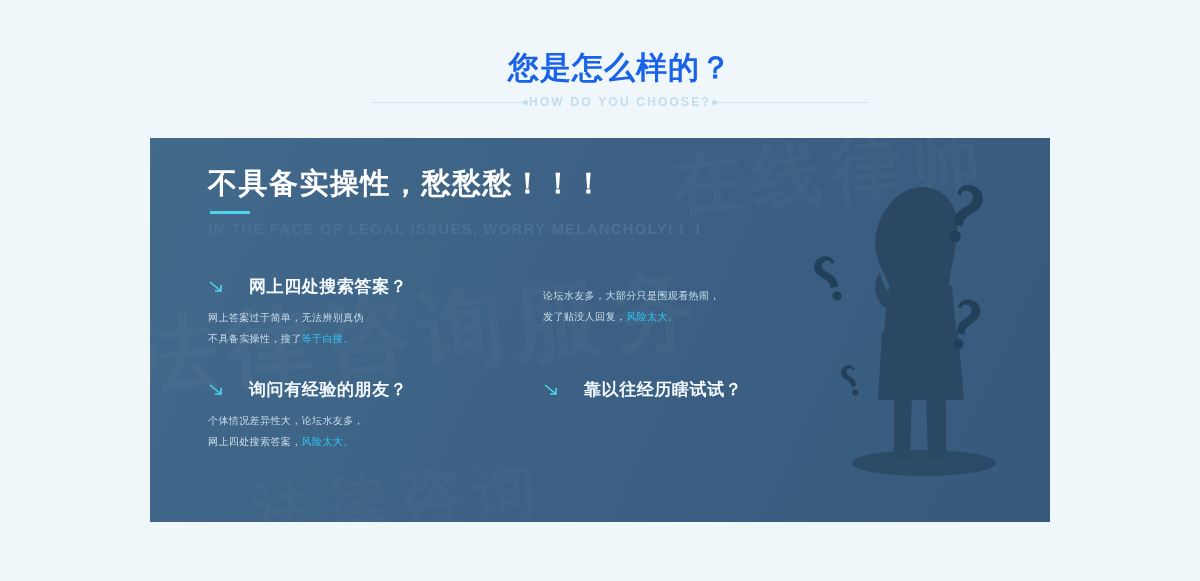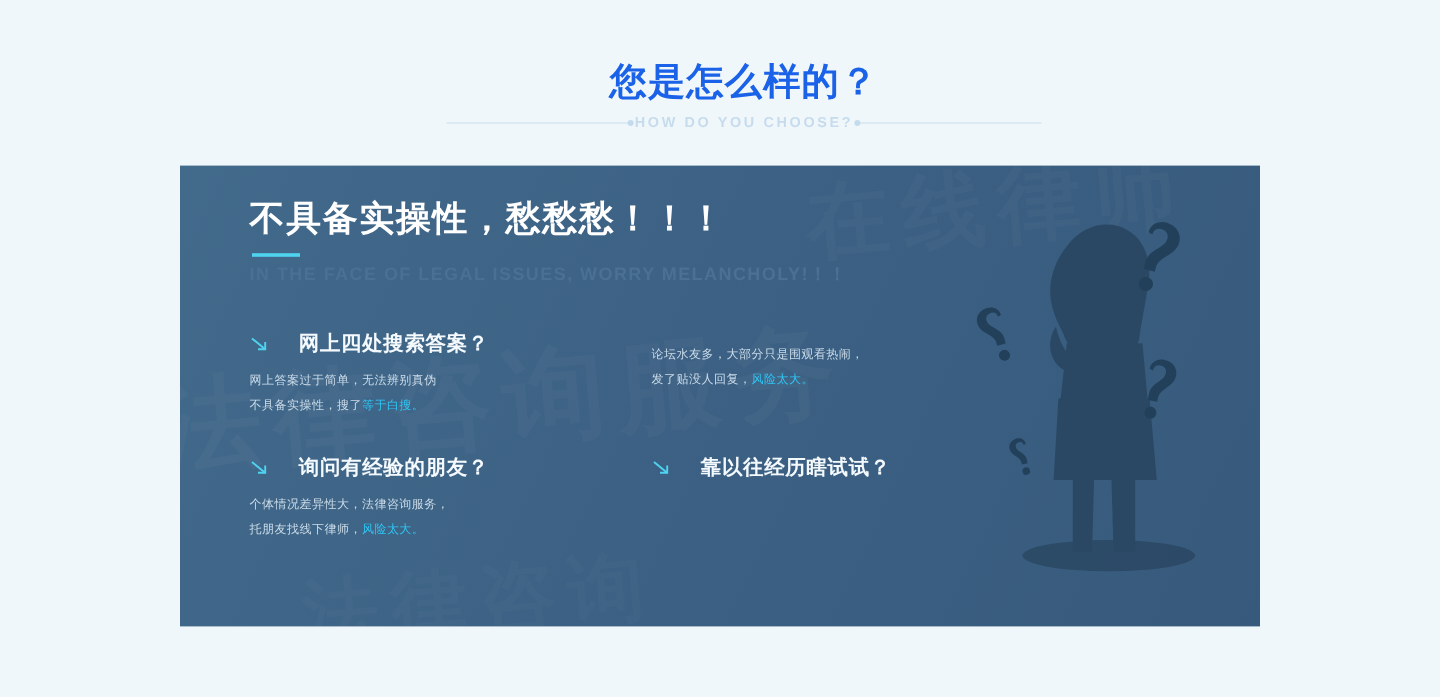--- a/index.html
+++ b/index.html
@@ -340,23 +340,23 @@
 
       <div class="block b2">
         <div class="block-title-row">
           <svg class="arrow-icon" viewBox="0 0 18 16" xmlns="http://www.w3.org/2000/svg">
             <path d="M2 3 L13 12" stroke="#4fd4ef" stroke-width="1.6" fill="none"></path>
             <path d="M13 6 L13 12 L7 12" stroke="#4fd4ef" stroke-width="1.6" fill="none"></path>
           </svg>
           <span class="block-title">询问有经验的朋友？</span>
         </div>
         <div class="block-body">
-          <span class="line">个体情况差异性大，法律咨询服务，</span>
+          <span class="line">个体情况差异性大，论坛水友多，</span>
           <span class="line">
-            <span>托朋友找线下律师，</span><span class="hl">风险太大</span><span class="hl">。</span>
+            <span>网上四处搜索答案，</span><span class="hl">风险太大</span><span class="hl">。</span>
           </span>
         </div>
       </div>
 
       <div class="block b3">
         <div class="block-title-row">
           <svg class="arrow-icon" viewBox="0 0 18 16" xmlns="http://www.w3.org/2000/svg">
             <path d="M2 3 L13 12" stroke="#4fd4ef" stroke-width="1.6" fill="none"></path>
             <path d="M13 6 L13 12 L7 12" stroke="#4fd4ef" stroke-width="1.6" fill="none"></path>
           </svg>

